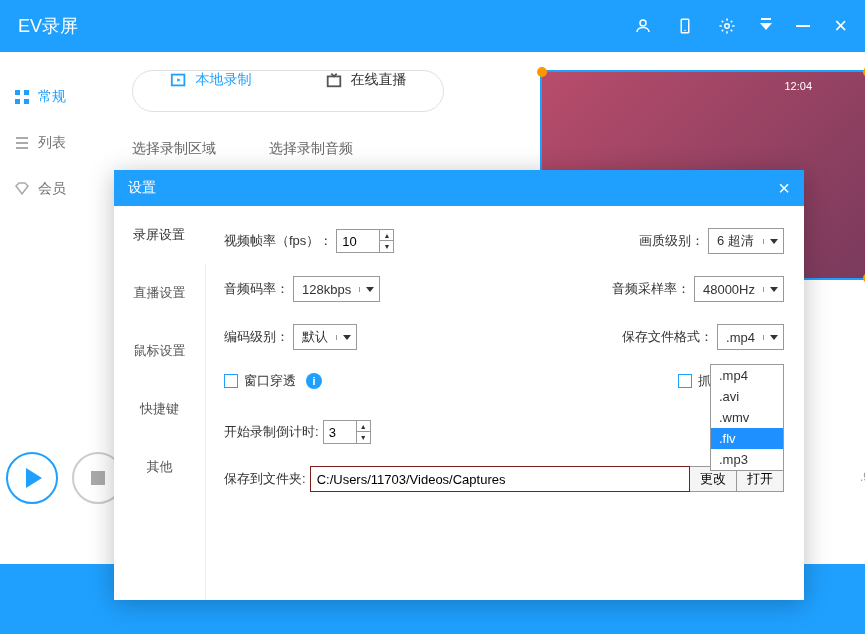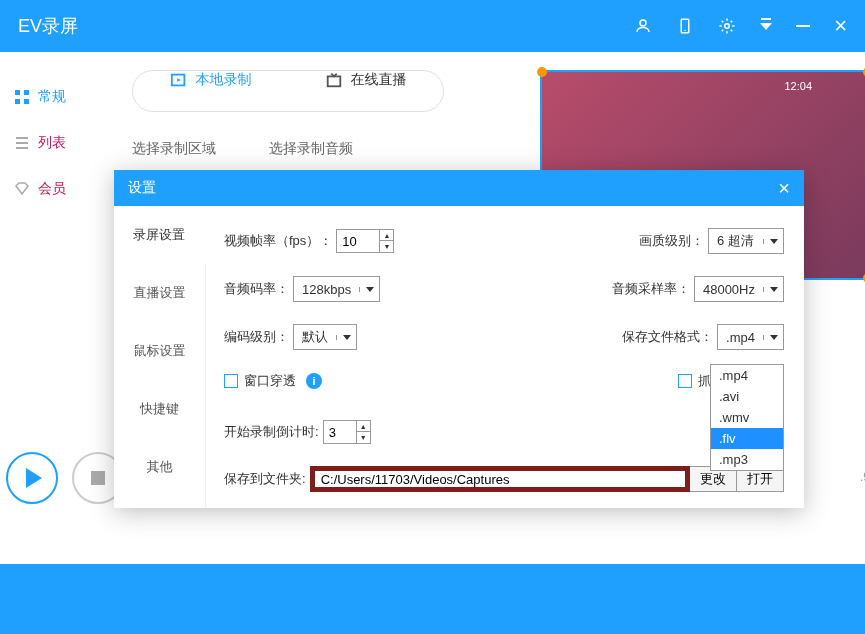--- a/index.html
+++ b/index.html
@@ -11,21 +11,21 @@
 .titlebar-right { display: flex; gap: 24px; align-items: center; }
 .titlebar-right svg { width: 18px; height: 18px; fill: #fff; cursor: pointer; }
 .titlebar-right .tri { width:0;height:0;border-left:6px solid transparent;border-right:6px solid transparent;border-top:7px solid #fff; position:relative; }
 .titlebar-right .tri:before{content:"";position:absolute;top:-12px;left:-5px;width:10px;height:2px;background:#fff;}
 .titlebar-right .min { width:14px;height:2px;background:#fff;}
 .titlebar-right .close { font-size:22px; line-height:14px; }
 
 
 .main { display:flex; height: calc(100% - 52px); background:#fff; }
 .leftnav { width: 92px; padding-top: 22px; border-right:none; }
-.leftnav-item { display:flex; align-items:center; gap:8px; padding: 14px 14px; color:#be185d; font-size:14px; }
+.leftnav-item { display:flex; align-items:center; gap:8px; padding: 14px 14px; color:#737373; font-size:14px; }
 .leftnav-item.active { color:#1fa0ff; }
 .leftnav-item svg { width:16px; height:16px; }
 
 .content { flex:1; padding: 18px 22px 0 40px; position:relative; }
 .tabs { display:flex; border:1px solid #e0e0e0; border-radius:22px; overflow:hidden; width: 312px; height:42px; }
 .tab { flex:1; display:flex; align-items:flex-start; justify-content:center; gap:8px; font-size:14px; color:#333; cursor:pointer; }
 .tab.active { color:#1fa0ff; }
 .tab svg{width:18px;height:18px;}
 
 .section-labels { display:flex; gap:53px; margin-top:28px; color:#666; font-size:14px; }
@@ -39,21 +39,21 @@
 .bottombar { position:absolute; bottom:130px; left:6px; display:flex; gap:14px; }
 .circlebtn { width:52px;height:52px;border:2px solid #1fa0ff;border-radius:50%;display:flex;align-items:center;justify-content:center;background:#fff;}
 .circlebtn.gray{border-color:#ccc;}
 .circlebtn .play{width:0;height:0;border-top:10px solid transparent;border-bottom:10px solid transparent;border-left:16px solid #1fa0ff;margin-left:4px;}
 .circlebtn .stop{width:14px;height:14px;background:#aaa;}
 
 
 .footer { position:absolute; bottom:0; left:0; right:0; height:70px; background:#1fa0ff; }
 
 
-.modal { position:absolute; top:170px; left:114px; width:690px; height:338px; background:#fff; box-shadow:0 4px 24px rgba(0,0,0,.25); z-index:10; }
+.modal { position:absolute; top:170px; left:114px; width:690px; height:430px; background:#fff; box-shadow:0 4px 24px rgba(0,0,0,.25); z-index:10; }
 .modal-title { height:36px; background:#1fa0ff; color:#fff; display:flex; align-items:center; padding:0 14px; justify-content:space-between; font-size:14px; }
 .modal-title .close{font-size:20px; cursor:pointer;}
 .modal-body { display:flex; height:calc(100% - 36px); }
 .modal-nav { width:92px; border-right:1px solid #eee; }
 .modal-nav-item { padding:20px 0; text-align:center; font-size:13px; color:#555; cursor:pointer; }
 .modal-nav-item.active { background:#fff; color:#333; box-shadow: inset 3px 0 0 #fff; border-right:2px solid #fff; margin-right:-1px; position:relative;}
 .modal-nav-item.active:after{content:"";position:absolute;left:0;top:0;bottom:0;width:3px;}
 .modal-nav-item:first-child.active{border-top:none;}
 
 .modal-content { flex:1; padding: 22px 20px 18px 18px; font-size:13px; color:#333; position:relative;}
@@ -68,21 +68,21 @@
 
 .combo { display:inline-flex; align-items:center; border:1px solid #999; height:26px; background:#fff;}
 .combo span { padding:0 8px; min-width:54px; }
 .combo .arr { width:20px; border-left:1px solid #999; display:flex;align-items:center;justify-content:center; cursor:pointer;}
 .combo .arr:after{content:"";width:0;height:0;border-left:4px solid transparent;border-right:4px solid transparent;border-top:5px solid #333;}
 
 .chk { width:14px; height:14px; border:1px solid #1fa0ff; display:inline-block; margin-right:6px; vertical-align:middle;}
 .info-icon { width:16px;height:16px;border-radius:50%;background:#1fa0ff;color:#fff;display:inline-flex;align-items:center;justify-content:center;font-size:11px;font-weight:bold;margin-left:10px;}
 
 .pathrow { display:flex; align-items:center; }
-.pathrow input { flex:1; height:26px; border:5px solid #7f1d1d; padding:0 6px; font-size:13px;}
+.pathrow input { flex:1; height:26px; border:1px solid #7f1d1d; padding:0 6px; font-size:13px;}
 .pathrow button { height:26px; border:1px solid #999; border-left:none; background:#f5f5f5; padding:0 10px; font-size:13px; cursor:pointer;}
 
 
 .dd { position:absolute; width:74px; background:#fff; border:1px solid #999; z-index:20;}
 .dd div { padding:3px 8px; font-size:13px; cursor:pointer;}
 .dd div.sel { background:#1e90ff; color:#fff;}
 
 .version { position:absolute; right:-5px; bottom:150px; font-size:12px; color:#999;}
 </style>
 </head>

